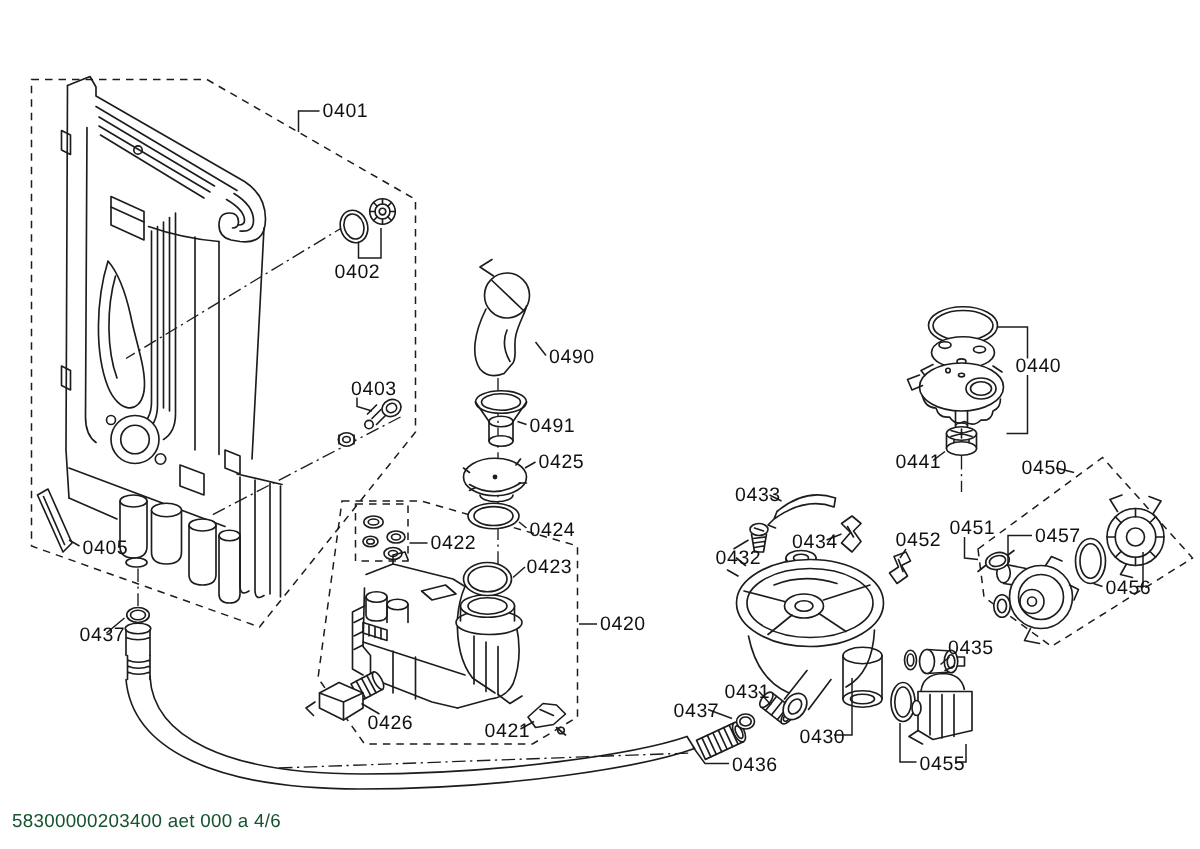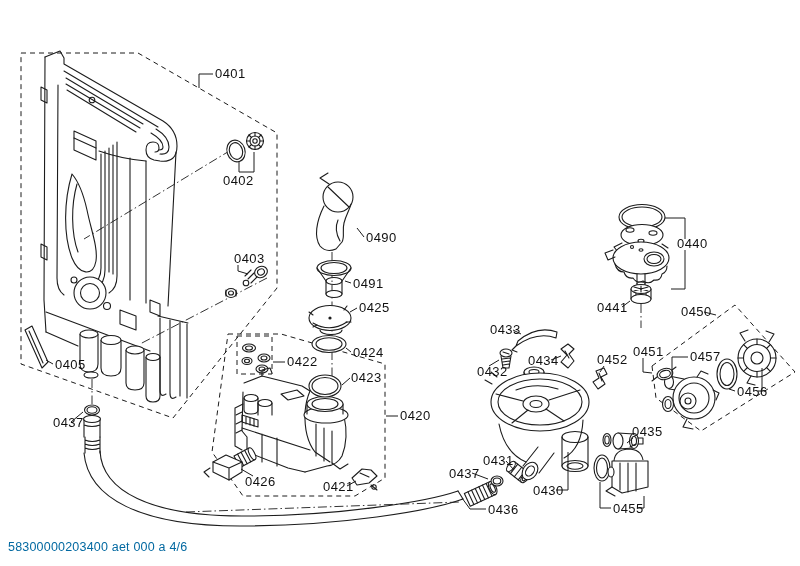--- a/index.html
+++ b/index.html
@@ -7,21 +7,21 @@
        font-family:"Liberation Sans",sans-serif;}
   .page{position:absolute;inset:0;background:#fff;}
   svg{display:block;}
   .ln {fill:none;stroke:#1c1c1c;stroke-width:1.1;stroke-linecap:round;stroke-linejoin:round;}
   .lnf{fill:#ffffff;stroke:#1c1c1c;stroke-width:1.1;stroke-linejoin:round;}
   .dot{fill:#1c1c1c;stroke:none;}
   .dash{fill:none;stroke:#1c1c1c;stroke-width:1;stroke-dasharray:5 4;}
   .axis{fill:none;stroke:#1c1c1c;stroke-width:.9;stroke-dasharray:9 3 1.5 3;}
   .leader{fill:none;stroke:#1c1c1c;stroke-width:1;}
   .callout-text{font-family:"Liberation Sans",sans-serif;font-size:13px;fill:#111;letter-spacing:.4px;}
-  .footer{position:absolute;left:8px;top:540px;font-size:12.5px;color:#0369a1;letter-spacing:.2px;}
+  .footer{position:absolute;left:8px;top:540px;font-size:12.5px;color:#14532d;letter-spacing:.2px;}
 </style>
 </head>
 <body>
 
 <div class="page">
 <svg width="800" height="566" viewBox="0 0 800 566">
 
   <g>
     <path class="dash" d="M21,53 L138,53 L277,133 L277,288 L173,418 L21,364 Z"></path>
     <path class="dash" d="M228,334 L281,334 L385,364 L385,478 L355,496 L243,496 L212,452 Z"></path>

